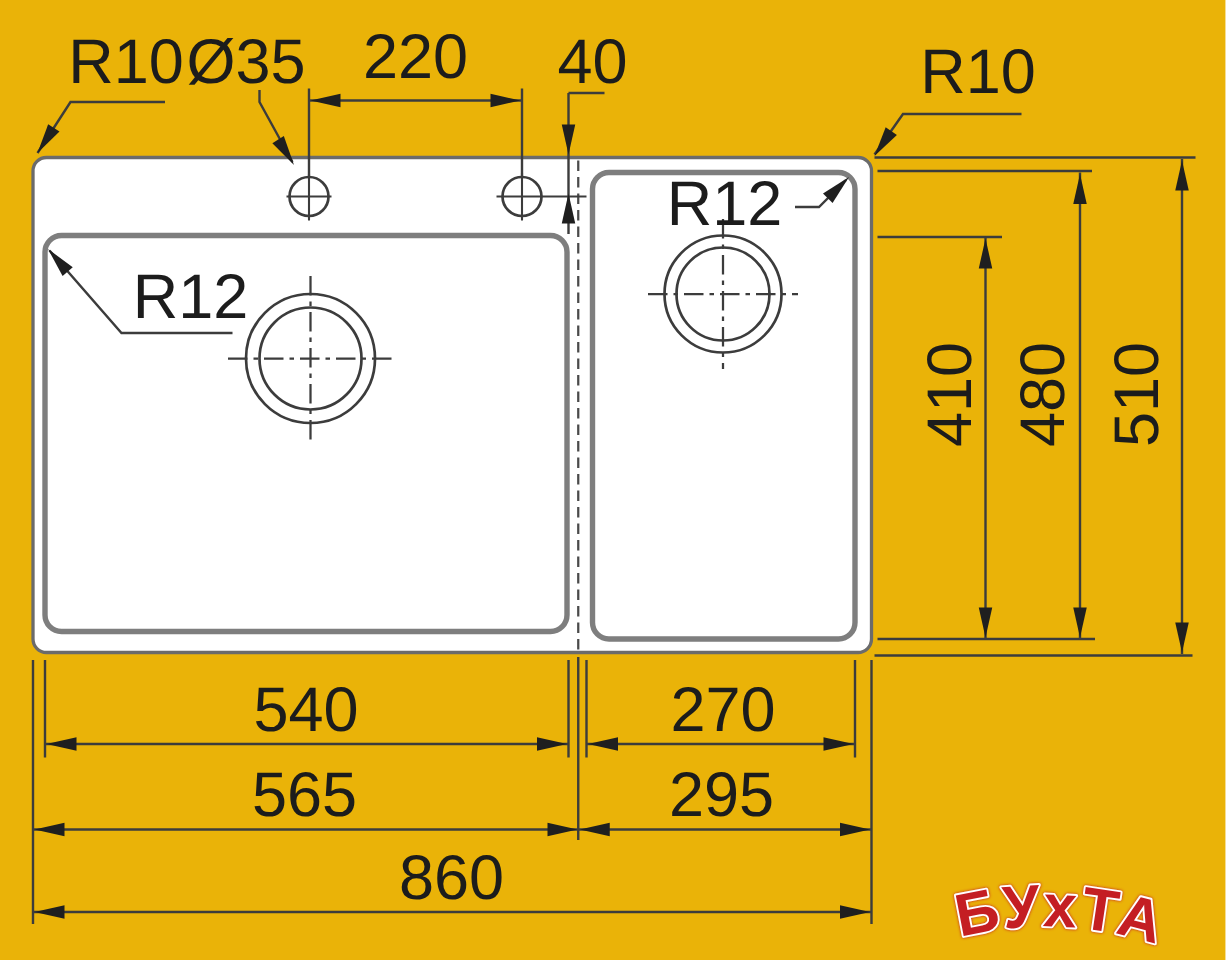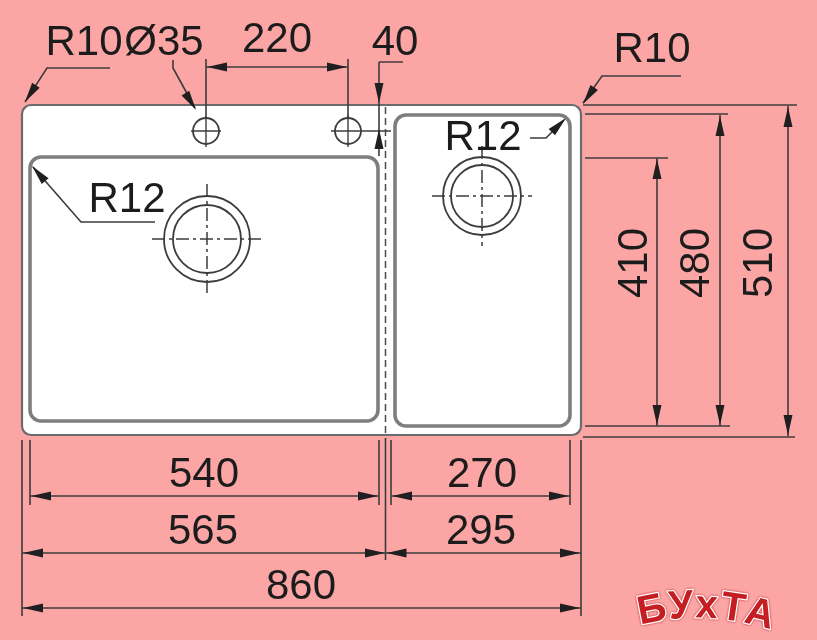--- a/index.html
+++ b/index.html
@@ -1,19 +1,19 @@
 <!DOCTYPE html>
 <html><head>
 <meta charset="utf-8">
 <style>
   html,body{margin:0;padding:0;background:#ffffff;}
   .canvas{
     position:relative;
     width:817px;height:640px;
-    background:#fca5a5;
+    background:#eab308;
     overflow:hidden;
     font-family:"Liberation Sans","DejaVu Sans",sans-serif;
   }
   svg text{
     font-family:"Liberation Sans","DejaVu Sans",sans-serif;
     fill:#1c1c1c;
   }
   .dim-text{font-size:42px;}
   .wm-text{
     font-size:40px;

